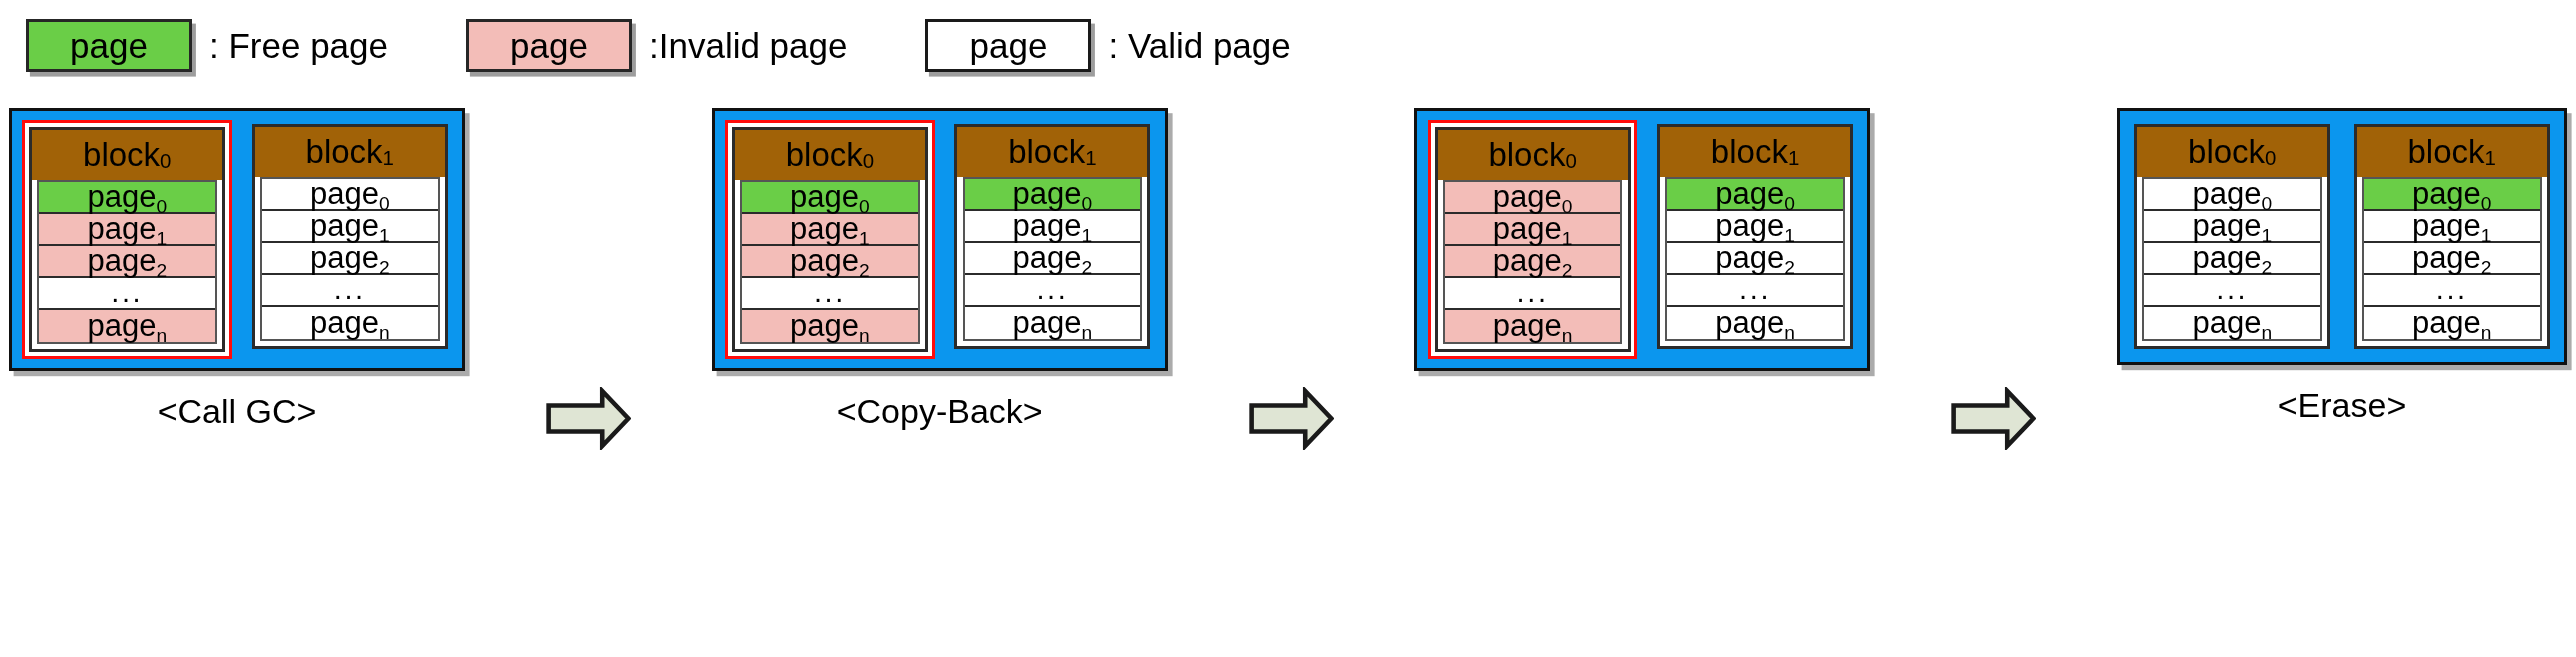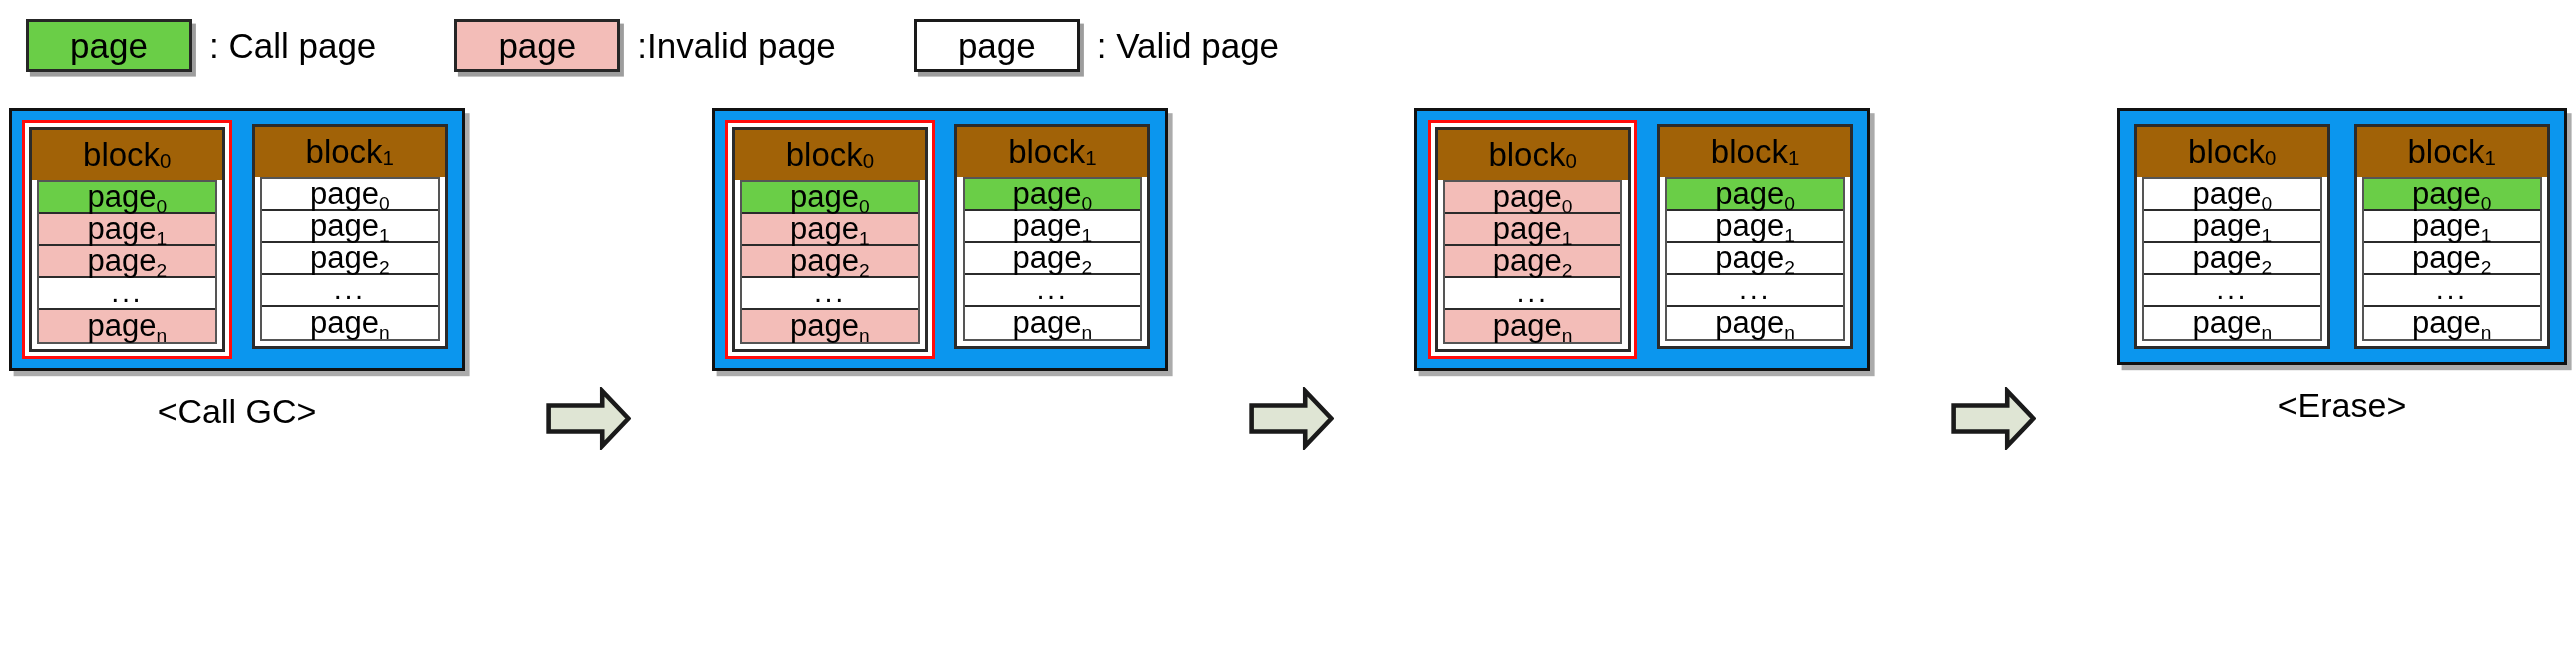--- a/index.html
+++ b/index.html
@@ -108,21 +108,21 @@
     flex:0 0 auto;
   }
   .arrow svg{display:block;width:85px;height:63px;}
 </style>
 </head>
 <body>
 
 <div id="legend" style="padding-left: 26px;">
     <div class="legend-item">
       <div class="legend-swatch valid">page</div>
-      <div class="legend-text">: Call page</div>
+      <div class="legend-text">: Free page</div>
     </div>
     <div class="legend-gap-a"></div>
     <div class="legend-item">
       <div class="legend-swatch invalid">page</div>
       <div class="legend-text">:Invalid page</div>
     </div>
     <div class="legend-gap-b"></div>
     <div class="legend-item">
       <div class="legend-swatch free">page</div>
       <div class="legend-text">: Valid page</div>
@@ -236,20 +236,21 @@
               <div class="page-row ellipsis">
                 <span>...</span>
               </div>
               <div class="page-row free">
                 <div><span>page</span><sub>n</sub></div>
               </div>
             </div>
           </div>
         </div>
       </div>
+      <div class="caption">&lt;Copy-Back&gt;</div>
     </div>
     <div class="arrow">
       <svg viewBox="0 0 130 96" xmlns="http://www.w3.org/2000/svg">
         <path d="M4 28 L86 28 L86 6 L126 48 L86 90 L86 68 L4 68 Z" fill="#DFE5D4" stroke="#1a1a1a" stroke-width="7" stroke-linejoin="miter"></path>
       </svg>
     </div>
     <div class="stage">
       <div class="panel">
         <div class="block-wrap sel">
           <div class="block">

